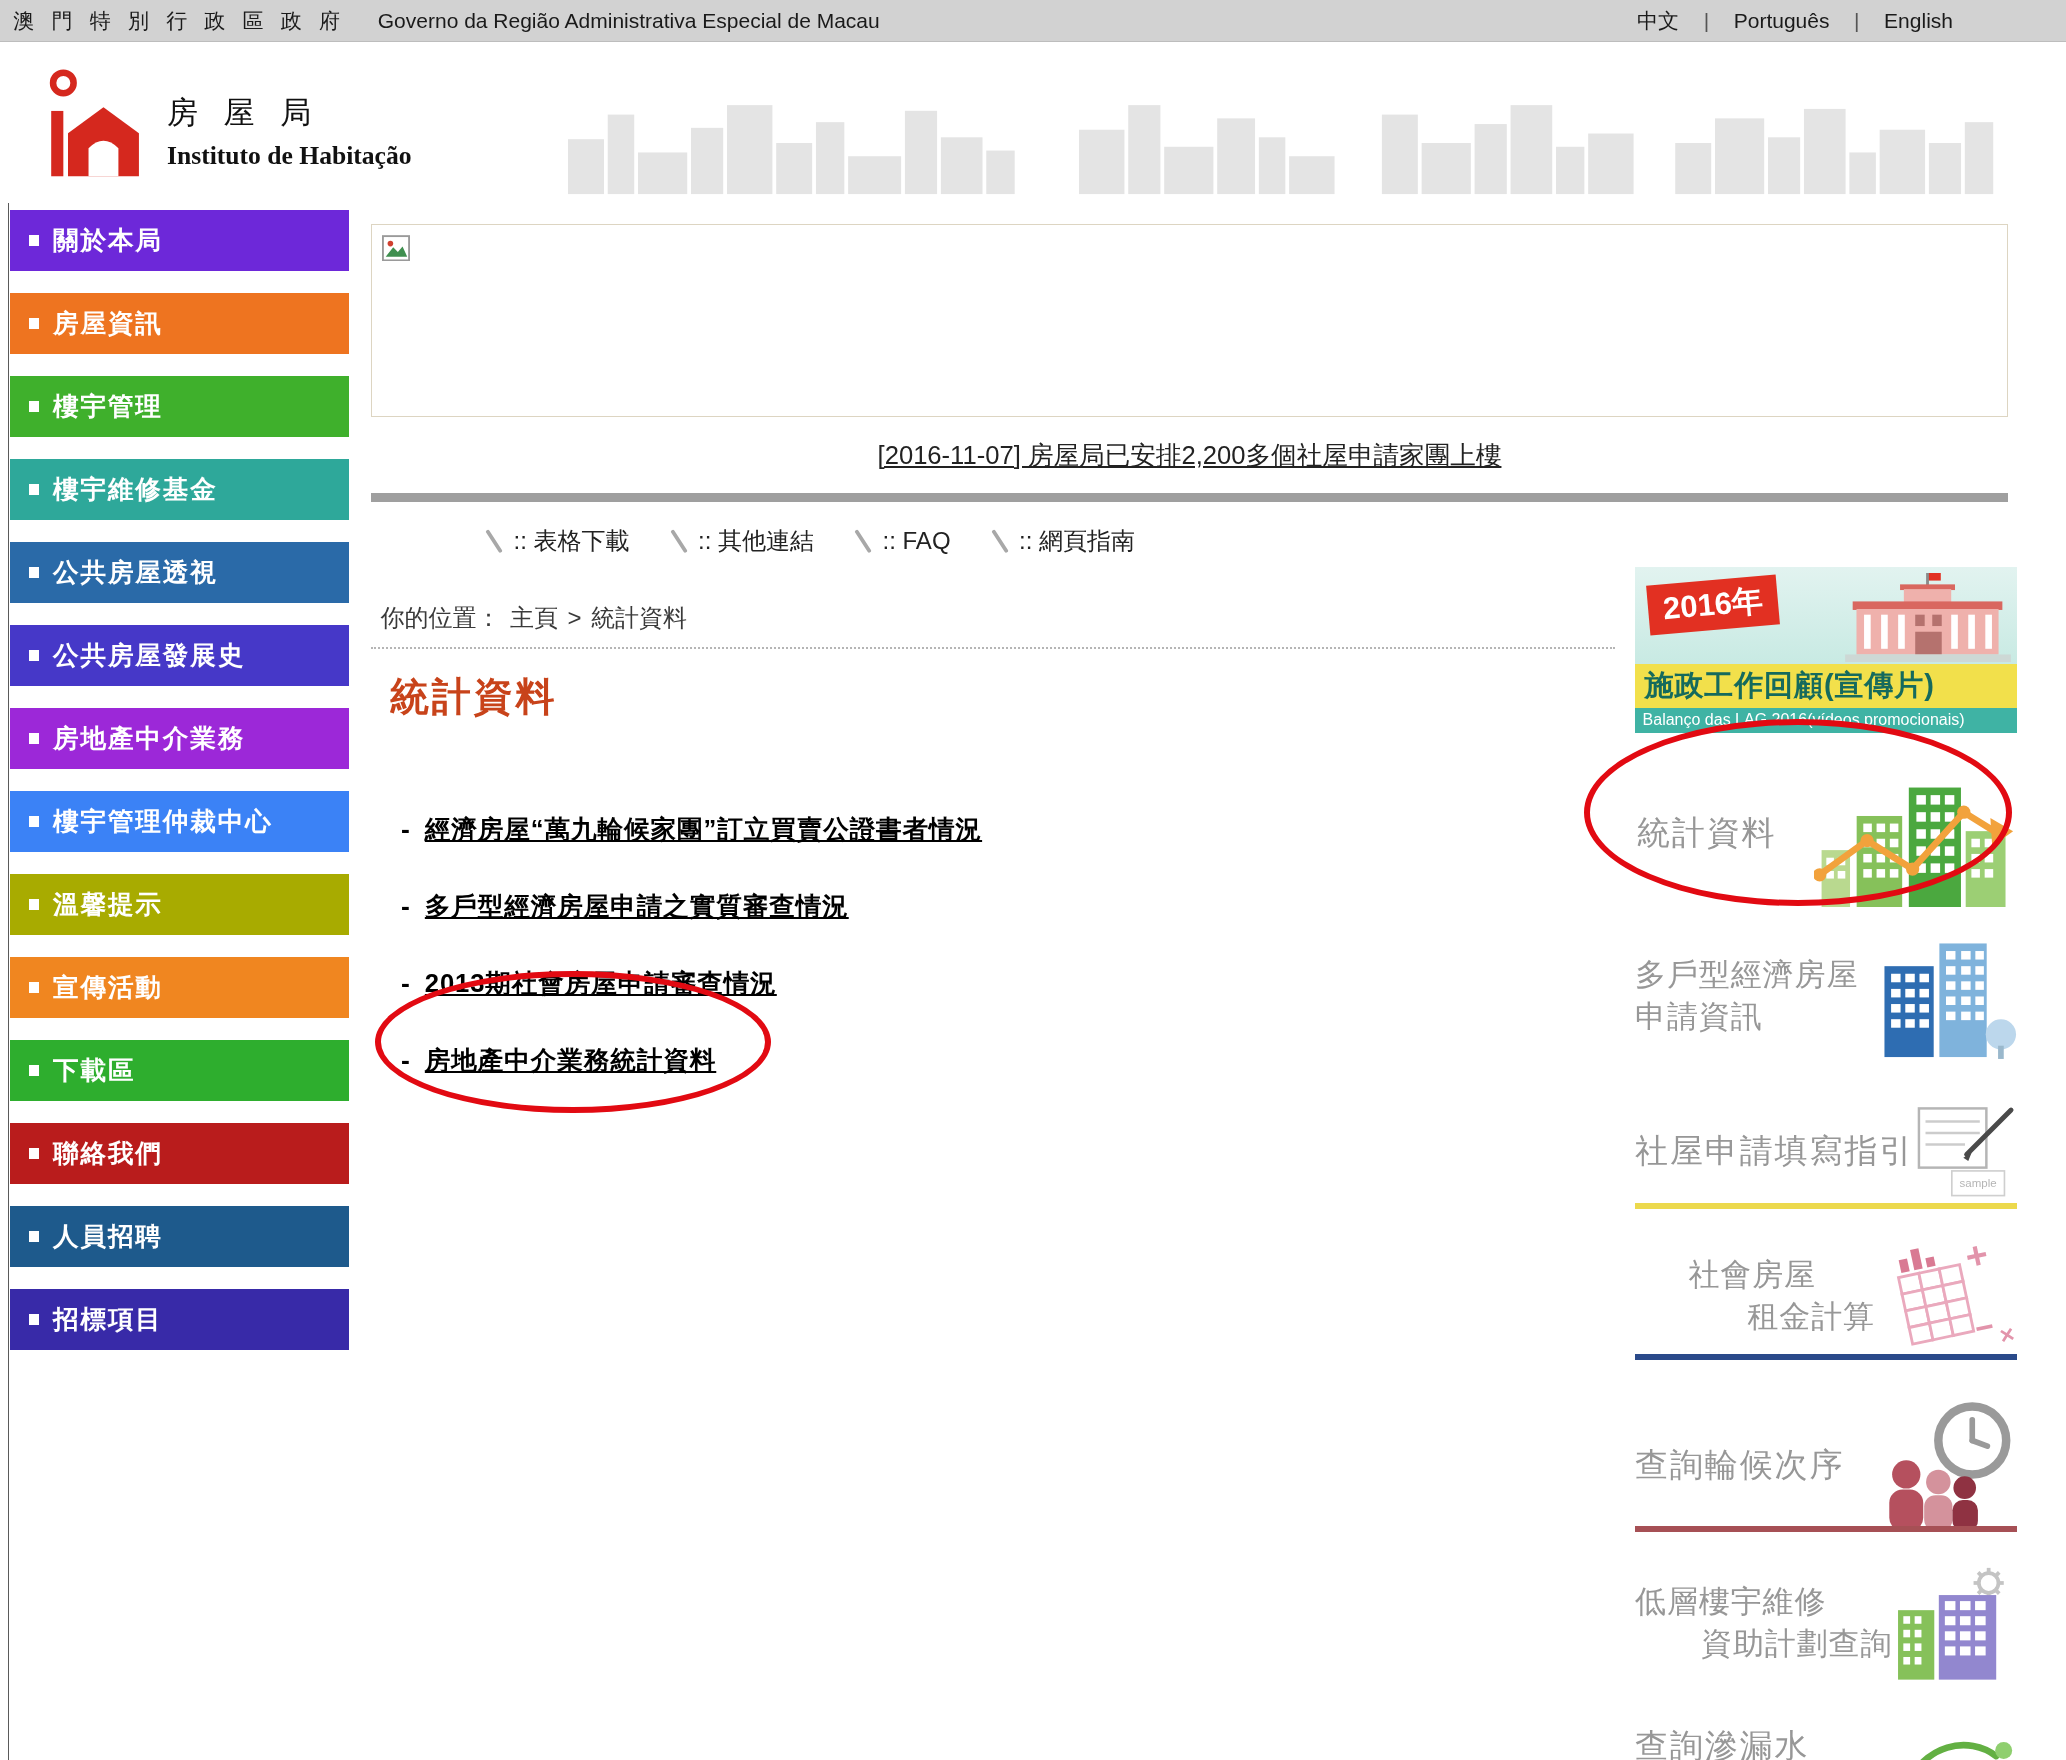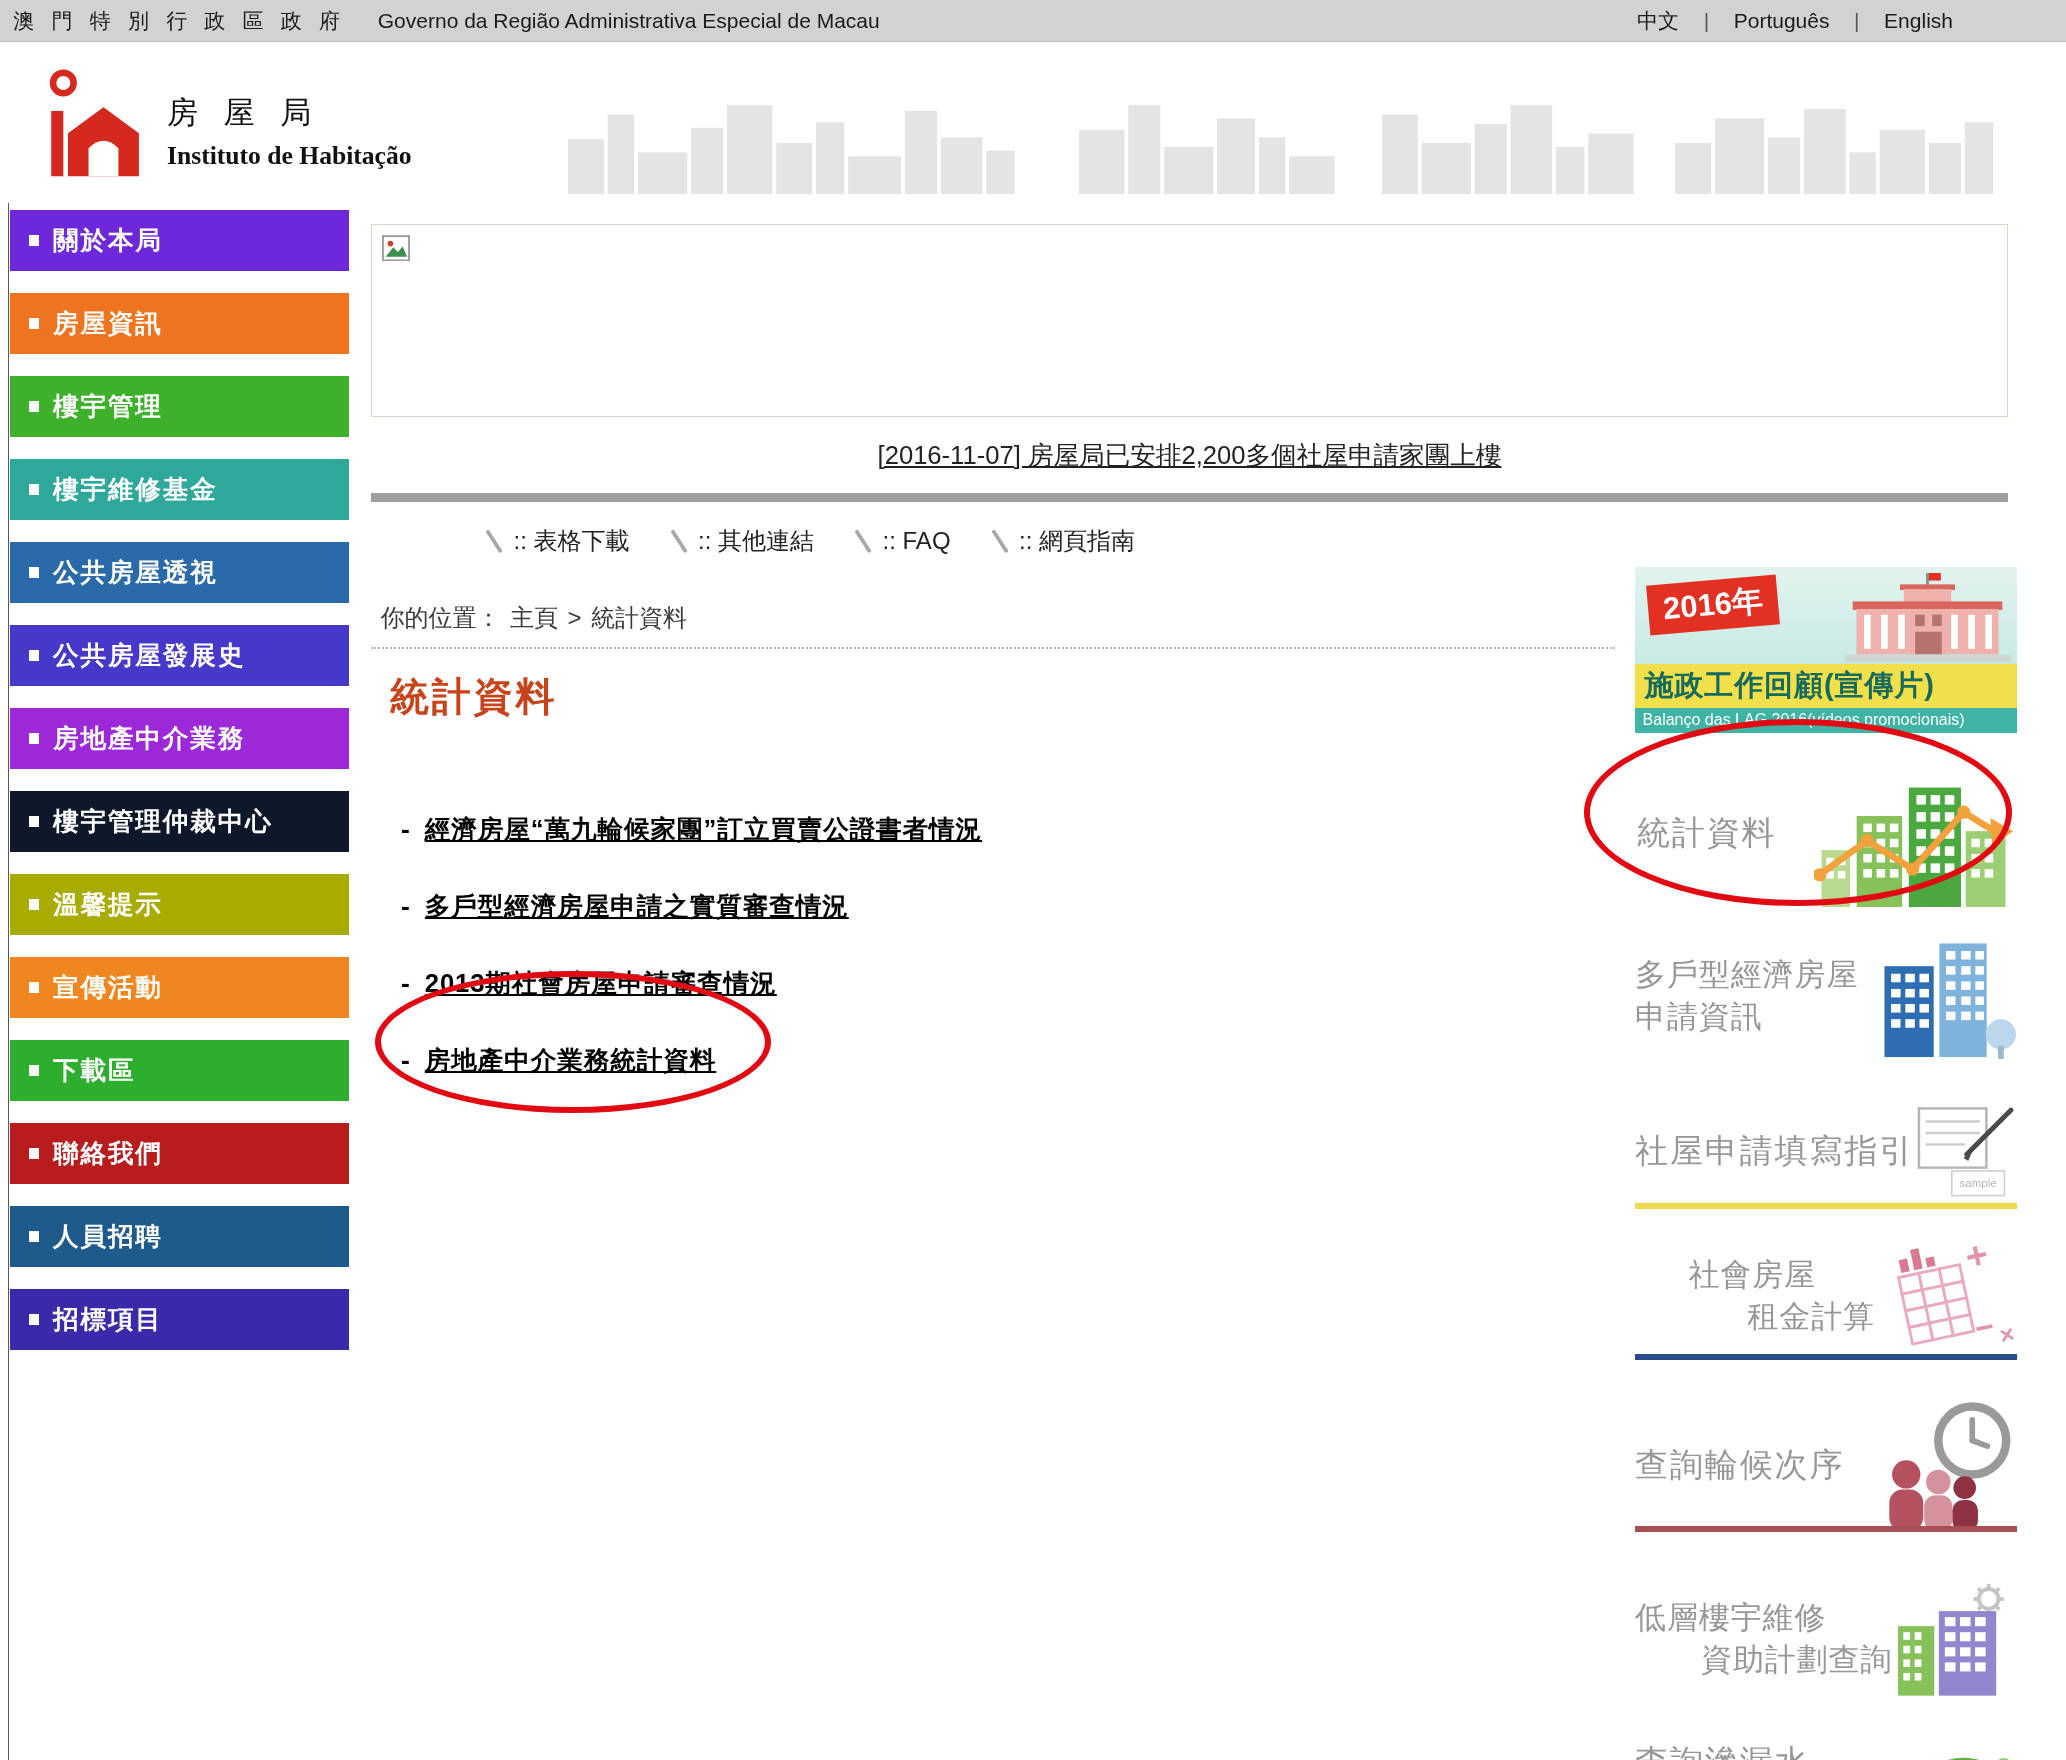--- a/index.html
+++ b/index.html
@@ -68,21 +68,21 @@
   .banner-label { color:#979797; font-size:33px; letter-spacing:1.9px; white-space:nowrap; }
   .banner-label-2line div { color:#979797; font-size:31px; letter-spacing:0.9px; line-height:1.35; white-space:nowrap; }
   .indent-62 { padding-left:59px; }
   .indent-70 { padding-left:66px; }
 
   .mf-banner { height:128px; margin-bottom:34px; display:flex; align-items:center; justify-content:space-between; }
   .form-banner { height:115px; margin-bottom:23px; display:flex; align-items:center; justify-content:space-between; }
   .form-banner .underbar { position:absolute; left:0; right:0; bottom:0; height:5.7px; background:#ecd94d; }
   .rent-banner { height:128px; margin-bottom:38px; display:flex; align-items:center; justify-content:flex-end; }
   .rent-banner .underbar { position:absolute; left:0; right:0; bottom:0; height:5.7px; background:#2a4a8a; }
-  .queue-banner { height:134px; margin-bottom:30px; display:flex; align-items:center; justify-content:space-between; }
+  .queue-banner { height:134px; margin-bottom:14px; display:flex; align-items:center; justify-content:space-between; }
   .queue-banner .underbar { position:absolute; left:0; right:0; bottom:0; height:5.7px; background:#a65055; }
   .repair-banner { height:153px; margin-bottom:19px; display:flex; align-items:center; justify-content:space-between; }
   .leak-banner { height:114px; display:flex; align-items:flex-start; justify-content:space-between; padding-top:5.7px; }
 
   
   .annotation { position:absolute; border-radius:50%; pointer-events:none; z-index:60; border:6.6px solid #e20a12; }
   .annot-stats { left:1584px; top:719px; width:428px; height:187px; }
   .annot-link  { left:375px;  top:971px; width:396px; height:142px; }
 </style>
 </head>
@@ -178,21 +178,21 @@
       <span class="side-label">公共房屋透視</span>
     </div>
     <div class="side-item" style="background-color: rgb(70, 56, 200);">
       <span class="side-bullet"></span>
       <span class="side-label">公共房屋發展史</span>
     </div>
     <div class="side-item" style="background-color: rgb(156, 40, 216);">
       <span class="side-bullet"></span>
       <span class="side-label">房地產中介業務</span>
     </div>
-    <div class="side-item" style="background-color: #0f172a;">
+    <div class="side-item" style="background-color: #3b82f6;">
       <span class="side-bullet"></span>
       <span class="side-label">樓宇管理仲裁中心</span>
     </div>
     <div class="side-item" style="background-color: rgb(168, 171, 0);">
       <span class="side-bullet"></span>
       <span class="side-label">溫馨提示</span>
     </div>
     <div class="side-item" style="background-color: rgb(240, 134, 32);">
       <span class="side-bullet"></span>
       <span class="side-label">宣傳活動</span>

